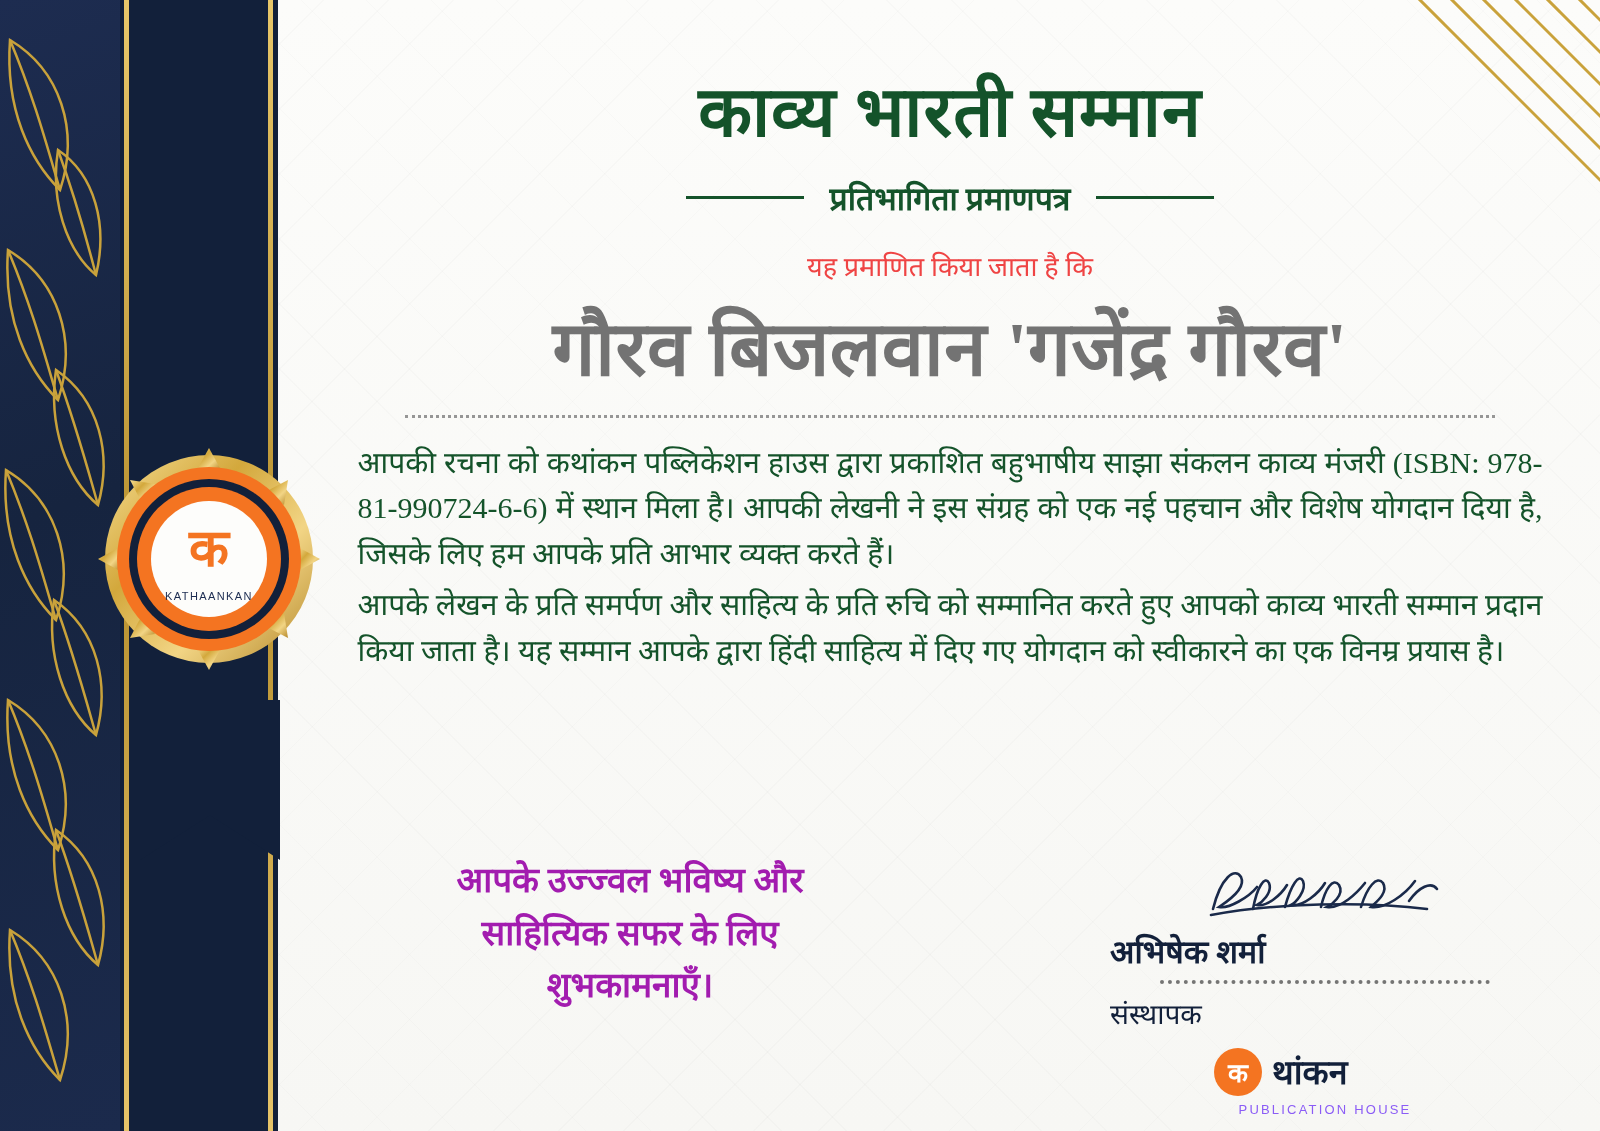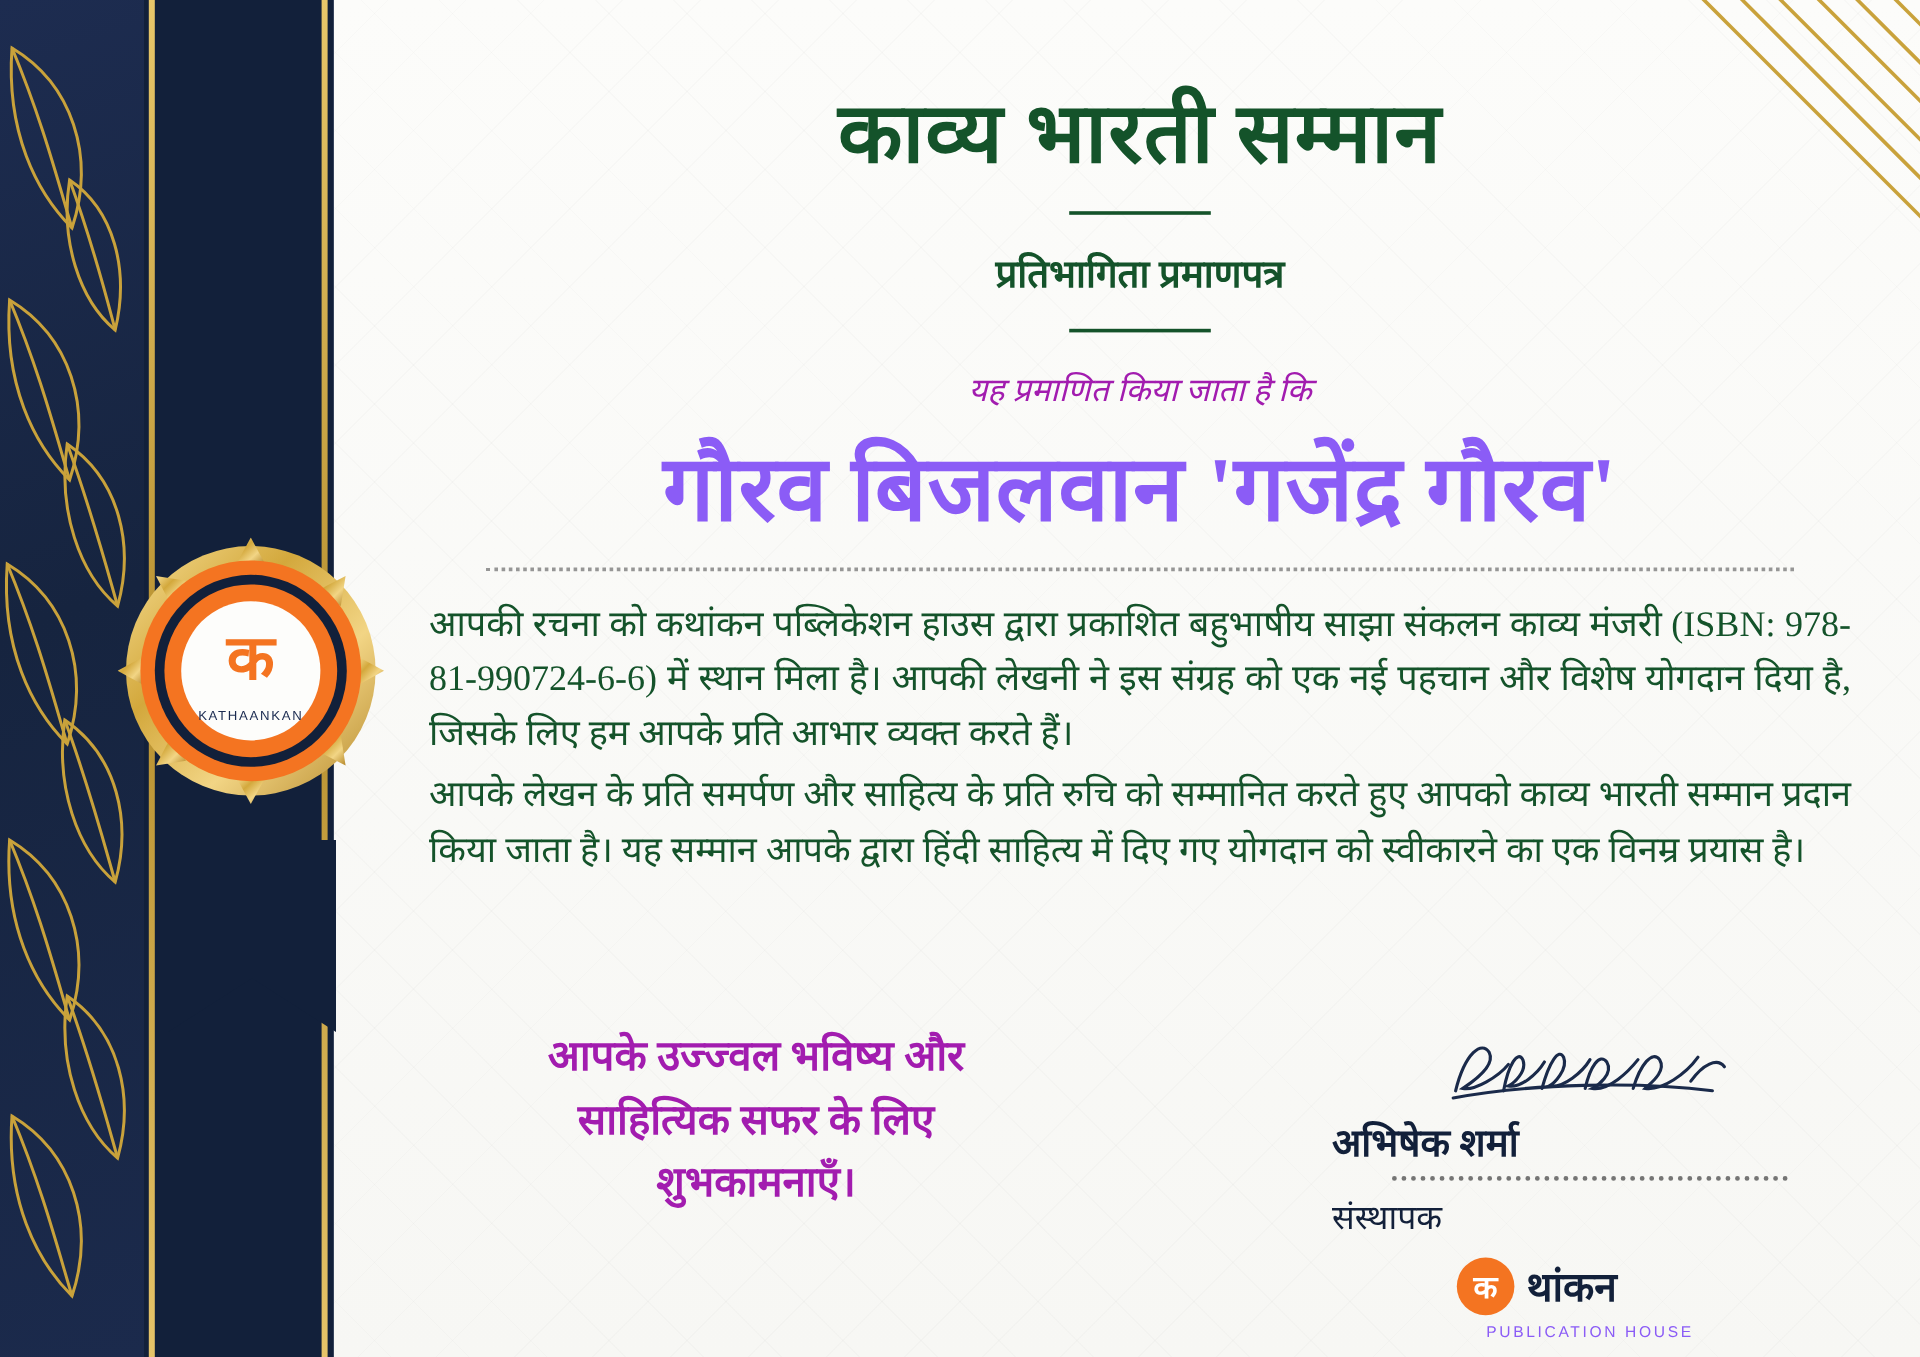--- a/index.html
+++ b/index.html
@@ -129,48 +129,46 @@
     color: #14532a;
     letter-spacing: 1px;
   }
 
   .subtitle-row {
     display: flex;
     align-items: center;
     justify-content: center;
     gap: 26px;
     margin-top: 26px;
-    flex-direction: column;
   }
   .rule {
     width: 118px;
     height: 3px;
     background: #14532a;
   }
   .subtitle {
     font-size: 32px;
     font-weight: bold;
     color: #14532a;
     white-space: nowrap;
   }
 
   .certify-line {
     margin-top: 28px;
     text-align: center;
     font-size: 27px;
-    color: #a21caf;
-    font-style: italic;
+    color: #ef4444;
   }
 
   .recipient {
     margin-top: 10px;
     text-align: center;
     font-size: 76px;
     font-weight: bold;
-    color: #8b5cf6;
+    color: #737373;
     font-family: "Liberation Serif", "DejaVu Serif", serif;
     letter-spacing: 0.5px;
     white-space: nowrap;
   }
 
   .dotted-sep {
     margin: 18px auto 0 auto;
     width: 1090px;
     border-top: 3px dotted #6d6d6d;
     opacity: 0.7;

